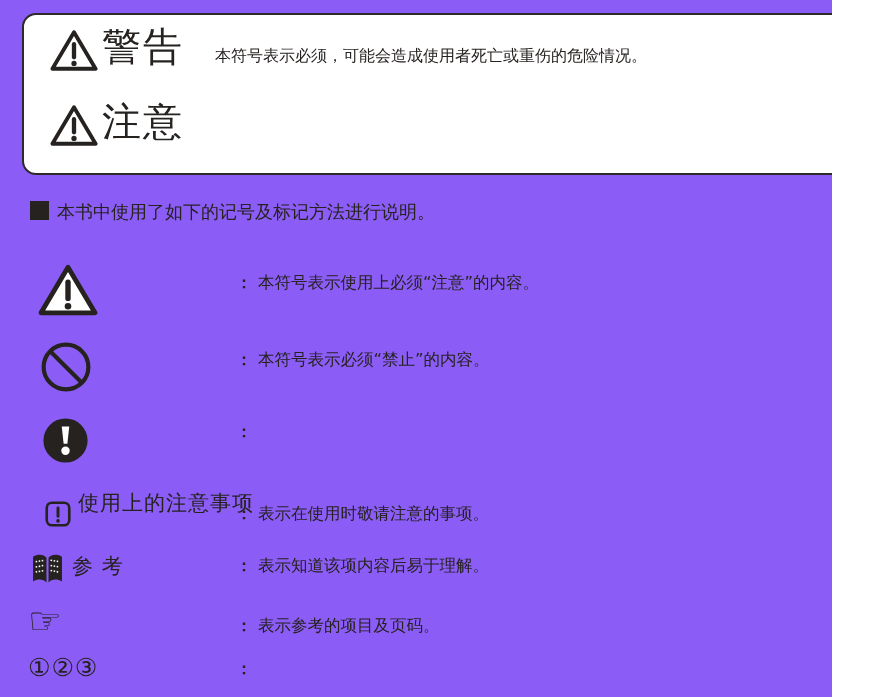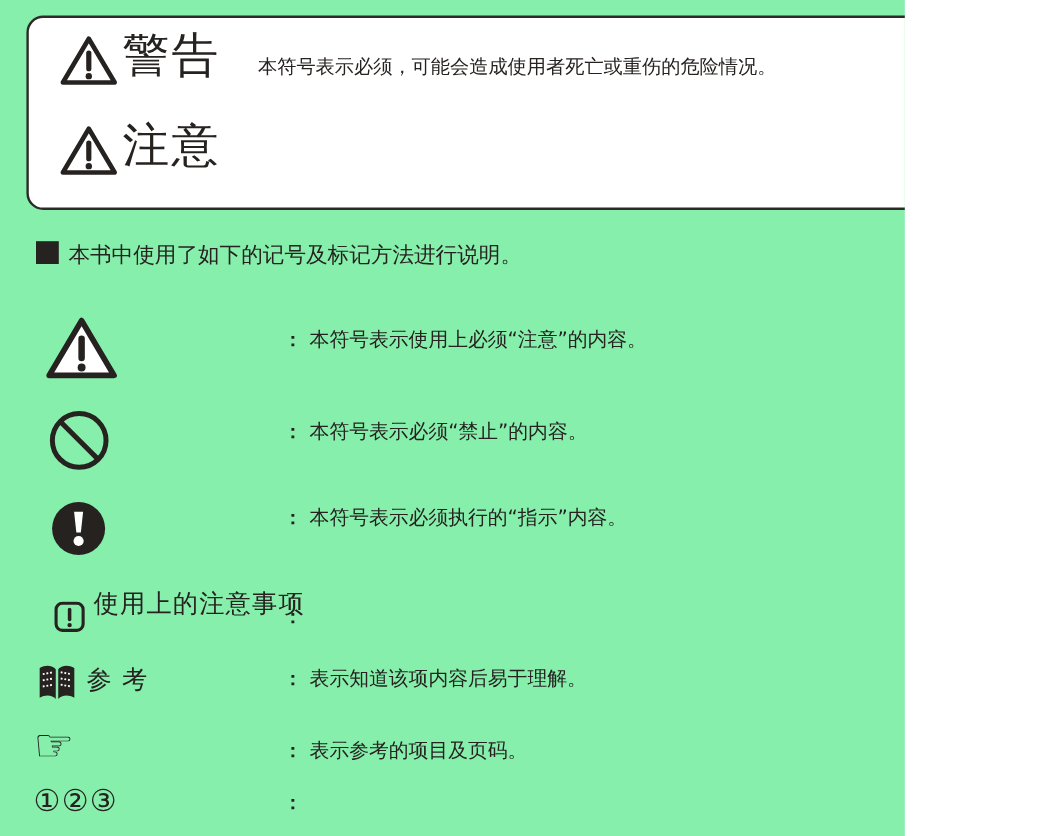--- a/index.html
+++ b/index.html
@@ -1,19 +1,19 @@
 <!DOCTYPE html>
 <html><head>
 <meta charset="utf-8">
 <style>
   html,body { margin:0; padding:0; background:#ffffff; }
   .page {
     position:relative;
-    width:754px; height:697px;
-    background:#86efac;
+    width:832px; height:697px;
+    background:#8b5cf6;
     color:#262220;
     font-family:"DejaVu Sans", sans-serif;
     overflow:hidden;
   }
   .abs { position:absolute; }
   svg { display:block; }
 
   
   .warning-box {
     position:absolute; left:22px; top:13px;
@@ -86,31 +86,31 @@
   <span class="abs legend-desc" style="left:258px; top:349px;">本符号表示必须“禁止”的内容。</span>
 
   <span class="abs" style="left:42px; top:417px;">
     <svg width="47" height="47" viewBox="0 0 100 100">
       <circle cx="50" cy="50" r="47" fill="#262220"></circle>
       <path d="M42 20 L58 20 L54 57 L46 57 Z" fill="#ffffff"></path>
       <circle cx="50" cy="72" r="9" fill="#ffffff"></circle>
     </svg>
   </span>
   <span class="abs legend-colon" style="left:236px; top:422px;">：</span>
-  <span class="abs legend-desc" style="left:258px; top:421px;">本符号表示必须执行的“指示”内容。</span>
 
   <span class="abs" style="left:45px; top:501px;">
     <svg width="26" height="26" viewBox="0 0 30 30">
       <rect x="2" y="2" width="26" height="26" rx="6" fill="none" stroke="#262220" stroke-width="3"></rect>
       <line x1="15" y1="8" x2="15" y2="17.5" stroke="#262220" stroke-width="3.4" stroke-linecap="round"></line>
       <circle cx="15" cy="23" r="2.1" fill="#262220"></circle>
     </svg>
   </span>
   <span class="abs legend-label-lg" style="left:78px; top:489px;">使用上的注意事项</span>
   <span class="abs legend-colon" style="left:236px; top:504px;">：</span>
+  <span class="abs legend-desc" style="left:258px; top:503px;">表示在使用时敬请注意的事项。</span>
 
   <span class="abs" style="left:31px; top:550px;">
     <svg width="33" height="38" viewBox="0 0 64 64">
       <path d="M4 8 C14 2 25 4 30 10 L30 58 C25 52 14 50 4 56 Z" fill="#262220"></path>
       <path d="M60 8 C50 2 39 4 34 10 L34 58 C39 52 50 50 60 56 Z" fill="#262220"></path>
       <g stroke="#ffffff" stroke-width="3" stroke-dasharray="3 3">
         <line x1="9" y1="18" x2="26" y2="15"></line>
         <line x1="9" y1="28" x2="26" y2="25"></line>
         <line x1="9" y1="38" x2="26" y2="35"></line>
         <line x1="38" y1="15" x2="55" y2="18"></line>

